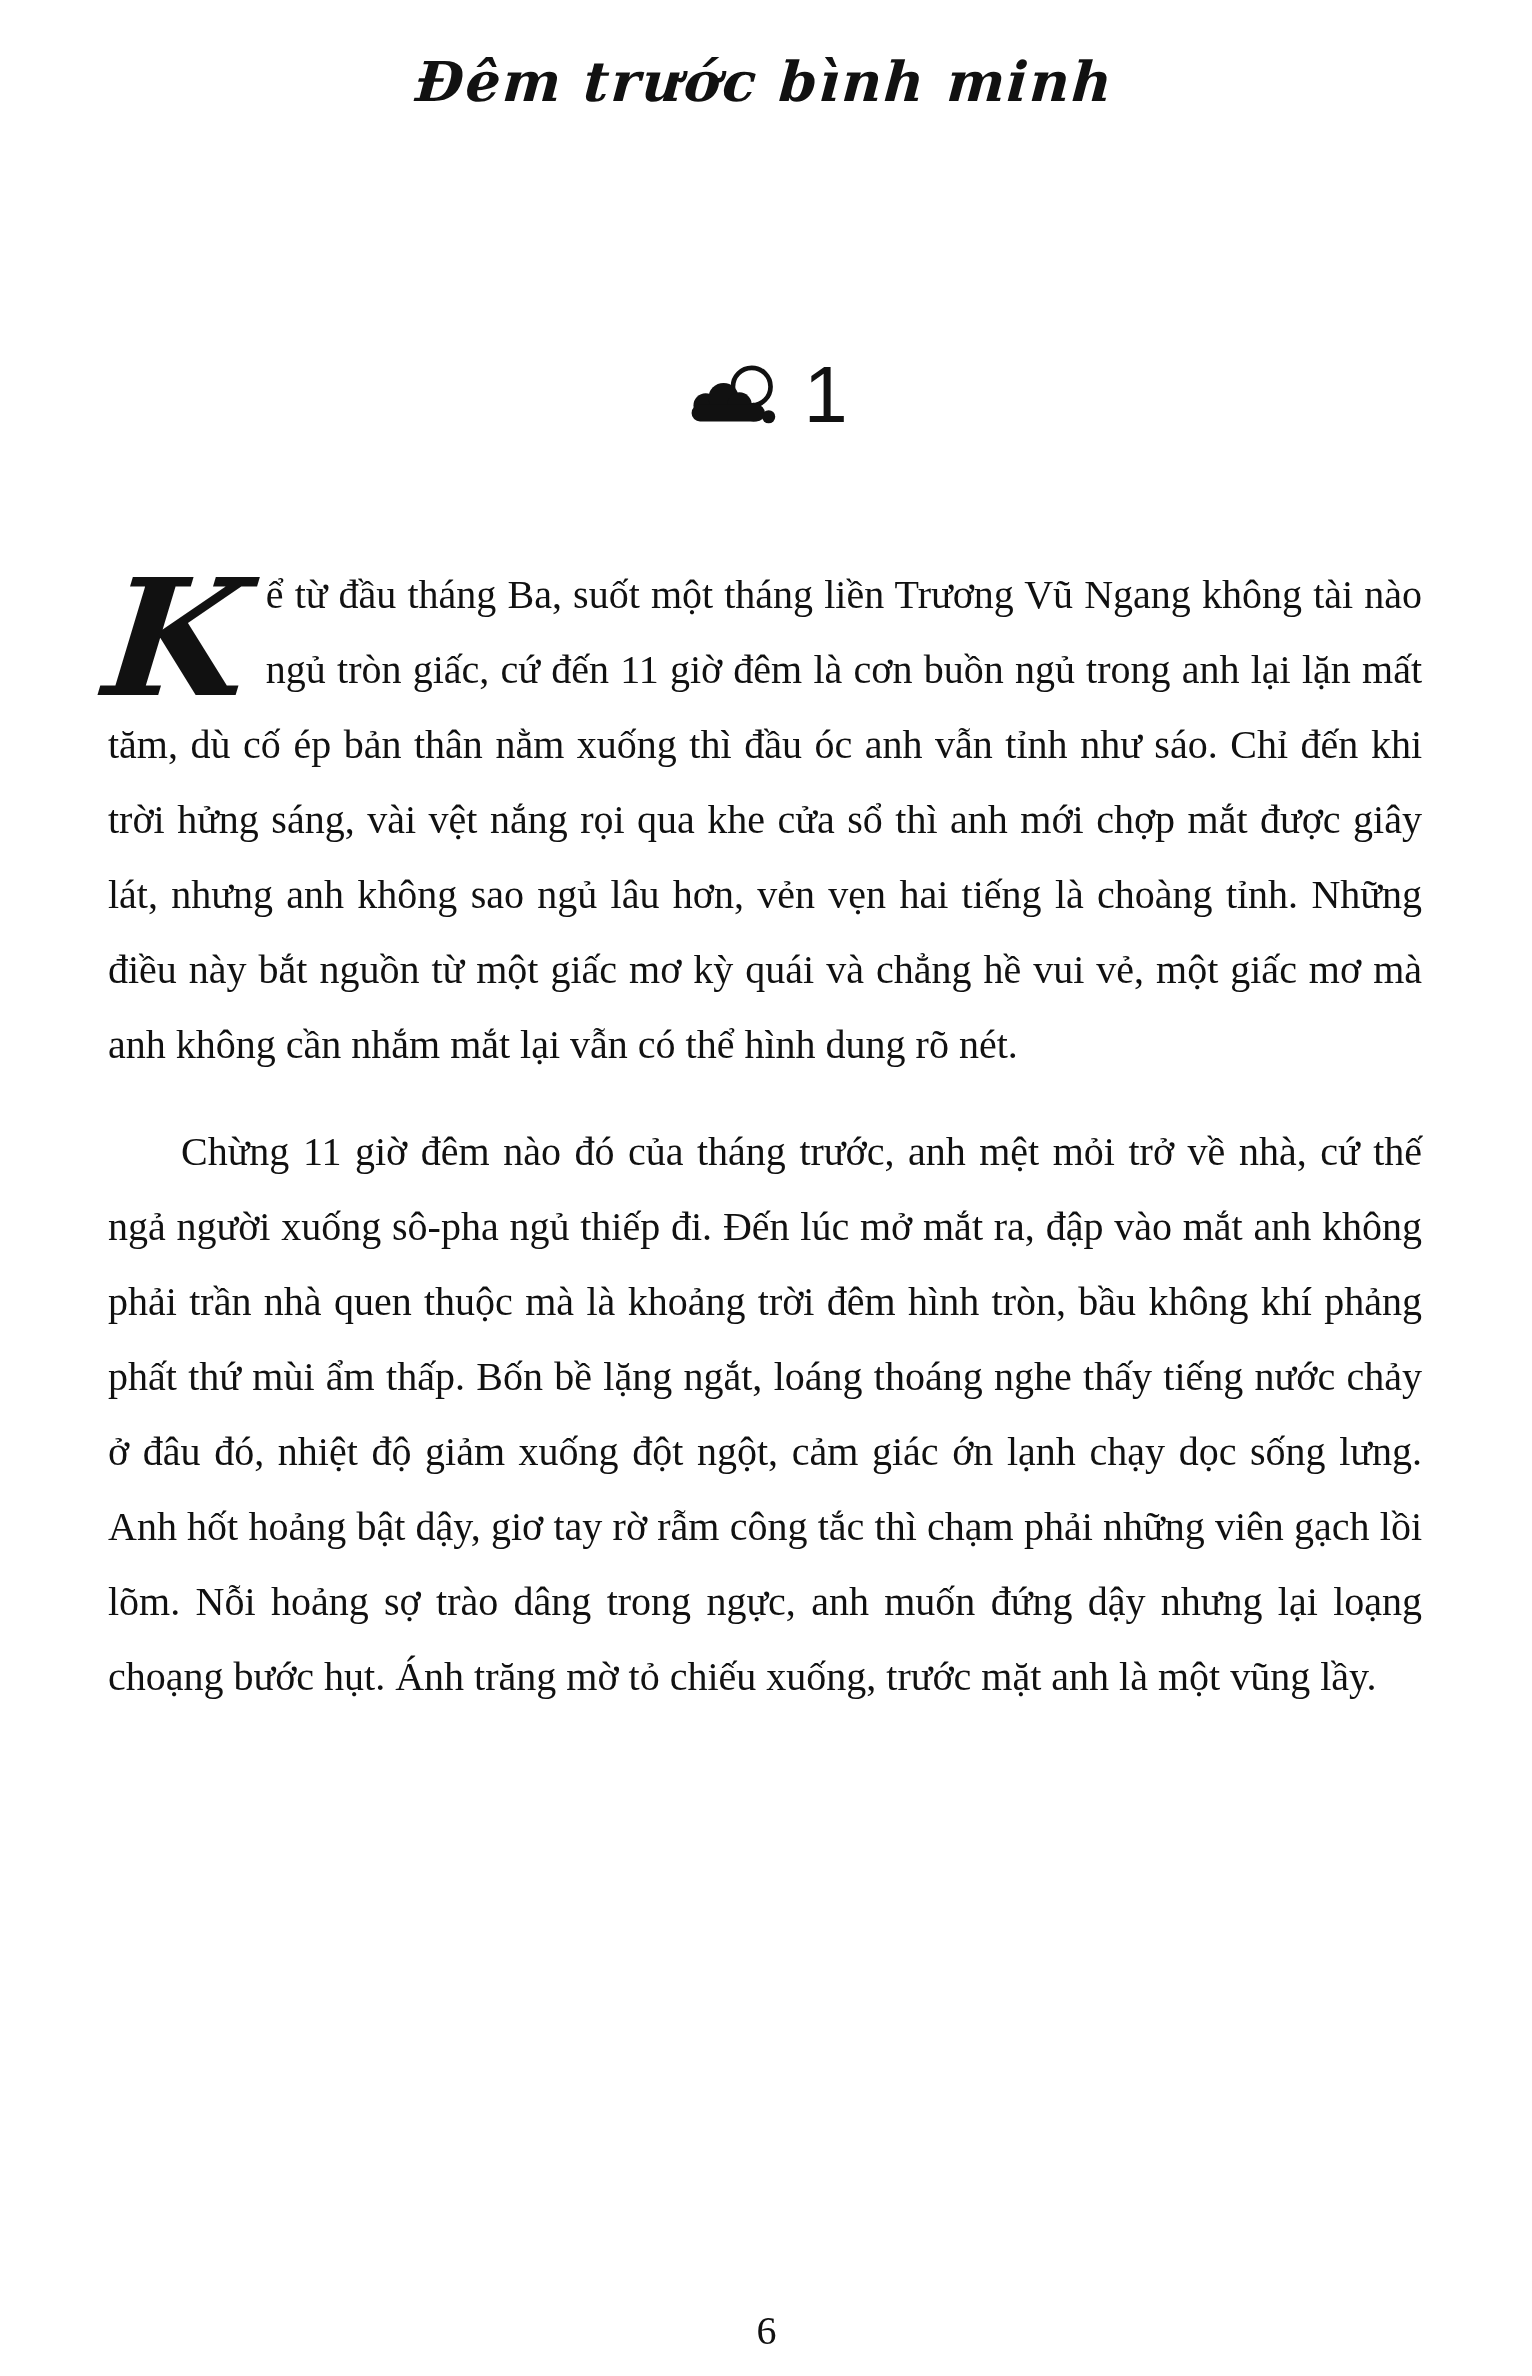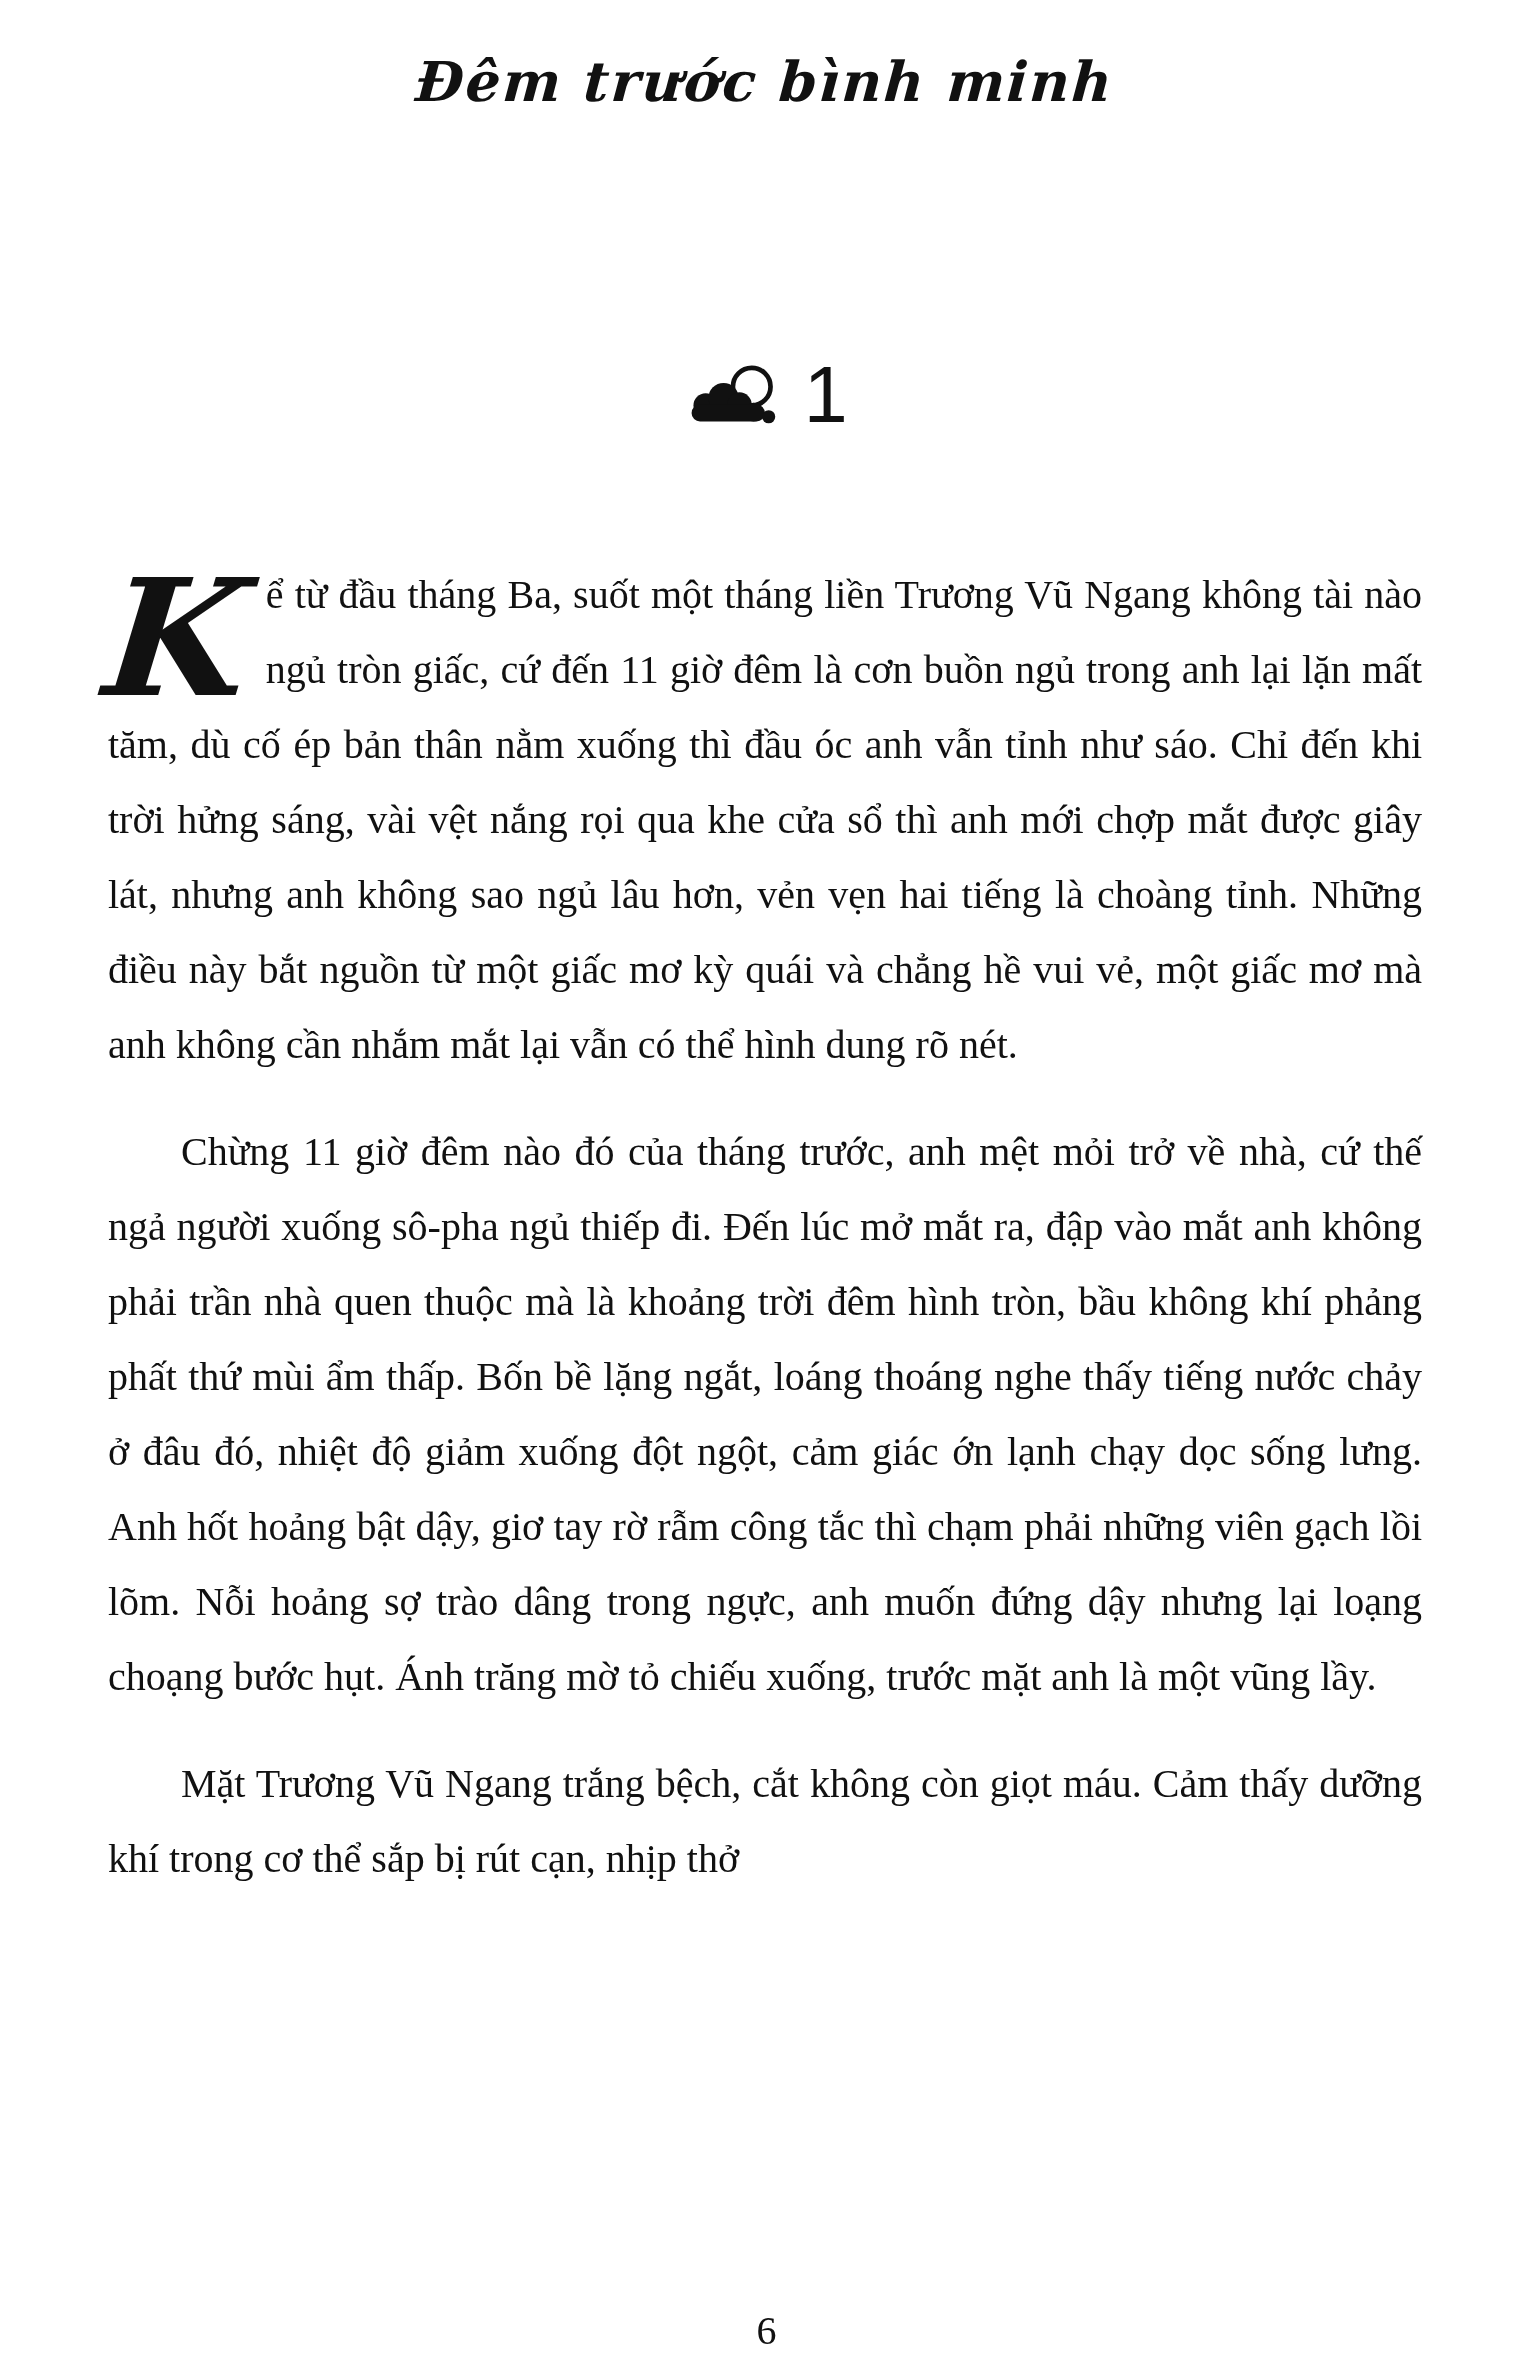--- a/index.html
+++ b/index.html
@@ -105,19 +105,18 @@
       </svg>
     </span>
     <span class="chapter-number">1</span>
   </div>
 
   <div class="body-text">
     <p>
       <span class="dropcap">K</span><span>ể từ đầu tháng Ba, suốt một tháng liền Trương Vũ Ngang không tài nào ngủ tròn giấc, cứ đến 11 giờ đêm là cơn buồn ngủ trong anh lại lặn mất tăm, dù cố ép bản thân nằm xuống thì đầu óc anh vẫn tỉnh như sáo. Chỉ đến khi trời hửng sáng, vài vệt nắng rọi qua khe cửa sổ thì anh mới chợp mắt được giây lát, nhưng anh không sao ngủ lâu hơn, vẻn vẹn hai tiếng là choàng tỉnh. Những điều này bắt nguồn từ một giấc mơ kỳ quái và chẳng hề vui vẻ, một giấc mơ mà anh không cần nhắm mắt lại vẫn có thể hình dung rõ nét.</span>
     </p>
     <p class="indented">Chừng 11 giờ đêm nào đó của tháng trước, anh mệt mỏi trở về nhà, cứ thế ngả người xuống sô-pha ngủ thiếp đi. Đến lúc mở mắt ra, đập vào mắt anh không phải trần nhà quen thuộc mà là khoảng trời đêm hình tròn, bầu không khí phảng phất thứ mùi ẩm thấp. Bốn bề lặng ngắt, loáng thoáng nghe thấy tiếng nước chảy ở đâu đó, nhiệt độ giảm xuống đột ngột, cảm giác ớn lạnh chạy dọc sống lưng. Anh hốt hoảng bật dậy, giơ tay rờ rẫm công tắc thì chạm phải những viên gạch lồi lõm. Nỗi hoảng sợ trào dâng trong ngực, anh muốn đứng dậy nhưng lại loạng choạng bước hụt. Ánh trăng mờ tỏ chiếu xuống, trước mặt anh là một vũng lầy.</p>
-    <p class="indented">Mặt Trương Vũ Ngang trắng bệch, cắt không còn giọt máu. Cảm thấy dưỡng khí trong cơ thể sắp bị rút cạn, nhịp thở</p>
   </div>
 
   <div class="page-number">6</div>
 
 </div>
 
 
 </body></html>

